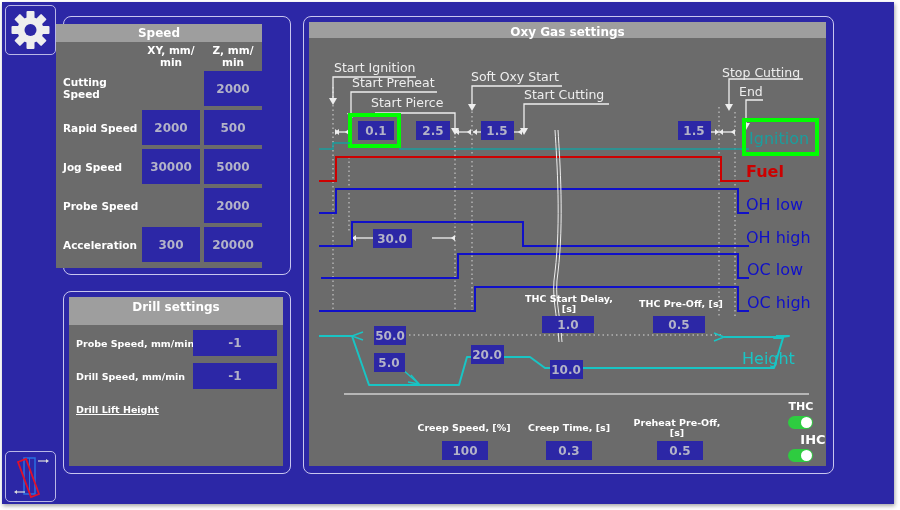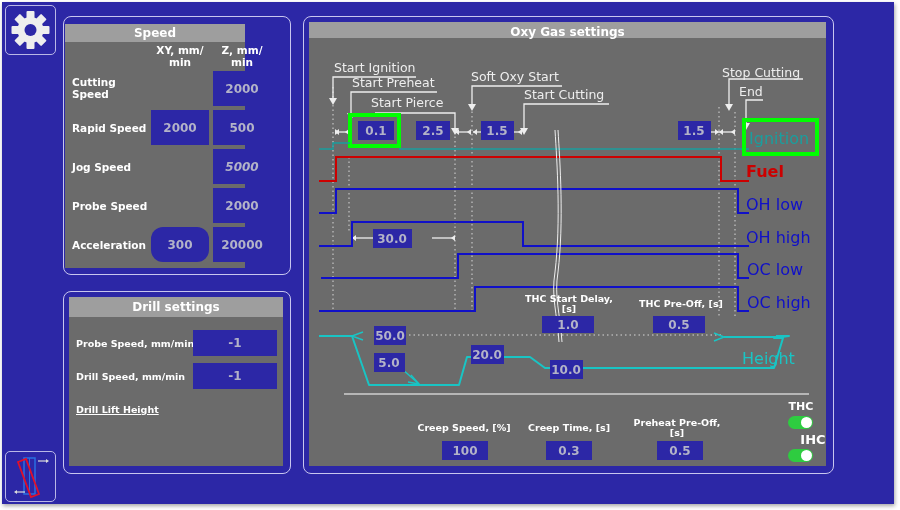--- a/index.html
+++ b/index.html
@@ -49,21 +49,21 @@
       <line x1="23.5" y1="6" x2="23.5" y2="42" stroke="#2a6fe0" stroke-width="1"></line>
       <polygon points="12,10 20,7 33,42 25,45" fill="none" stroke="#e0102a" stroke-width="1.8"></polygon>
       <line x1="32" y1="9" x2="40" y2="9" stroke="#ddd" stroke-width="1.2"></line>
       <polygon points="40,7 43,9 40,11" fill="#ddd"></polygon>
       <line x1="11" y1="40" x2="19" y2="40" stroke="#ddd" stroke-width="1.2"></line>
       <polygon points="11,38 8,40 11,42" fill="#ddd"></polygon>
     </svg>
   </div>
 
   <div class="panel-frame" style="left:61px;top:14px;width:226px;height:257px;"></div>
-  <div class="panel" style="left:63px;top:22px;width:180px;height:244px;">
+  <div class="panel" style="left:54px;top:22px;width:180px;height:244px;padding-left:26px;">
     <div class="panel-title">Speed</div>
     <div class="colhdr" style="left:86px;top:20px;width:58px;">
       <div>XY, mm/</div>
       <div>min</div>
     </div>
     <div class="colhdr" style="left:148px;top:20px;width:58px;">
       <div>Z, mm/</div>
       <div>min</div>
     </div>
 
@@ -71,33 +71,34 @@
       <div>Cutting</div>
       <div>Speed</div>
     </div>
     <div class="valbox" style="left:148px;top:47px;width:58px;height:35px;">2000</div>
 
     <div class="lbl" style="left:7px;top:98px;">Rapid Speed</div>
     <div class="valbox" style="left:86px;top:86px;width:58px;height:35px;">2000</div>
     <div class="valbox" style="left:148px;top:86px;width:58px;height:35px;">500</div>
 
     <div class="lbl" style="left:7px;top:137px;">Jog Speed</div>
-    <div class="valbox" style="left:148px;top:125px;width:58px;height:35px;font-style:italic;">5000</div>
+    <div class="valbox" style="left:86px;top:125px;width:58px;height:35px;">30000</div>
+    <div class="valbox" style="left:148px;top:125px;width:58px;height:35px;">5000</div>
 
     <div class="lbl" style="left:7px;top:176px;">Probe Speed</div>
     <div class="valbox" style="left:148px;top:164px;width:58px;height:35px;">2000</div>
 
     <div class="lbl" style="left:7px;top:215px;">Acceleration</div>
-    <div class="valbox" style="left:86px;top:203px;width:58px;height:35px;border-radius:12px;">300</div>
+    <div class="valbox" style="left:86px;top:203px;width:58px;height:35px;">300</div>
     <div class="valbox" style="left:148px;top:203px;width:58px;height:35px;">20000</div>
   </div>
 
   <div class="panel-frame" style="left:61px;top:289px;width:226px;height:181px;"></div>
   <div class="panel" style="left:67px;top:295px;width:214px;height:169px;">
-    <div class="panel-title" style="height:20px;line-height:20px;">Drill settings</div>
+    <div class="panel-title" style="height:28px;line-height:20px;">Drill settings</div>
     <div class="lbl" style="left:7px;top:41px;font-size:9.5px;">Probe Speed, mm/min</div>
     <div class="valbox" style="left:124px;top:33px;width:84px;height:26px;">-1</div>
     <div class="lbl" style="left:7px;top:74px;font-size:9.5px;">Drill Speed, mm/min</div>
     <div class="valbox" style="left:124px;top:66px;width:84px;height:26px;">-1</div>
     <div class="lbl" style="left:7px;top:107px;font-size:9.5px;text-decoration:underline;">Drill Lift Height</div>
   </div>
 
   <div class="panel-frame" style="left:301px;top:14px;width:529px;height:456px;"></div>
   <div class="panel" style="left:307px;top:20px;width:517px;height:444px;">
     <div class="panel-title" style="height:16px;line-height:20px;">Oxy Gas settings</div>

